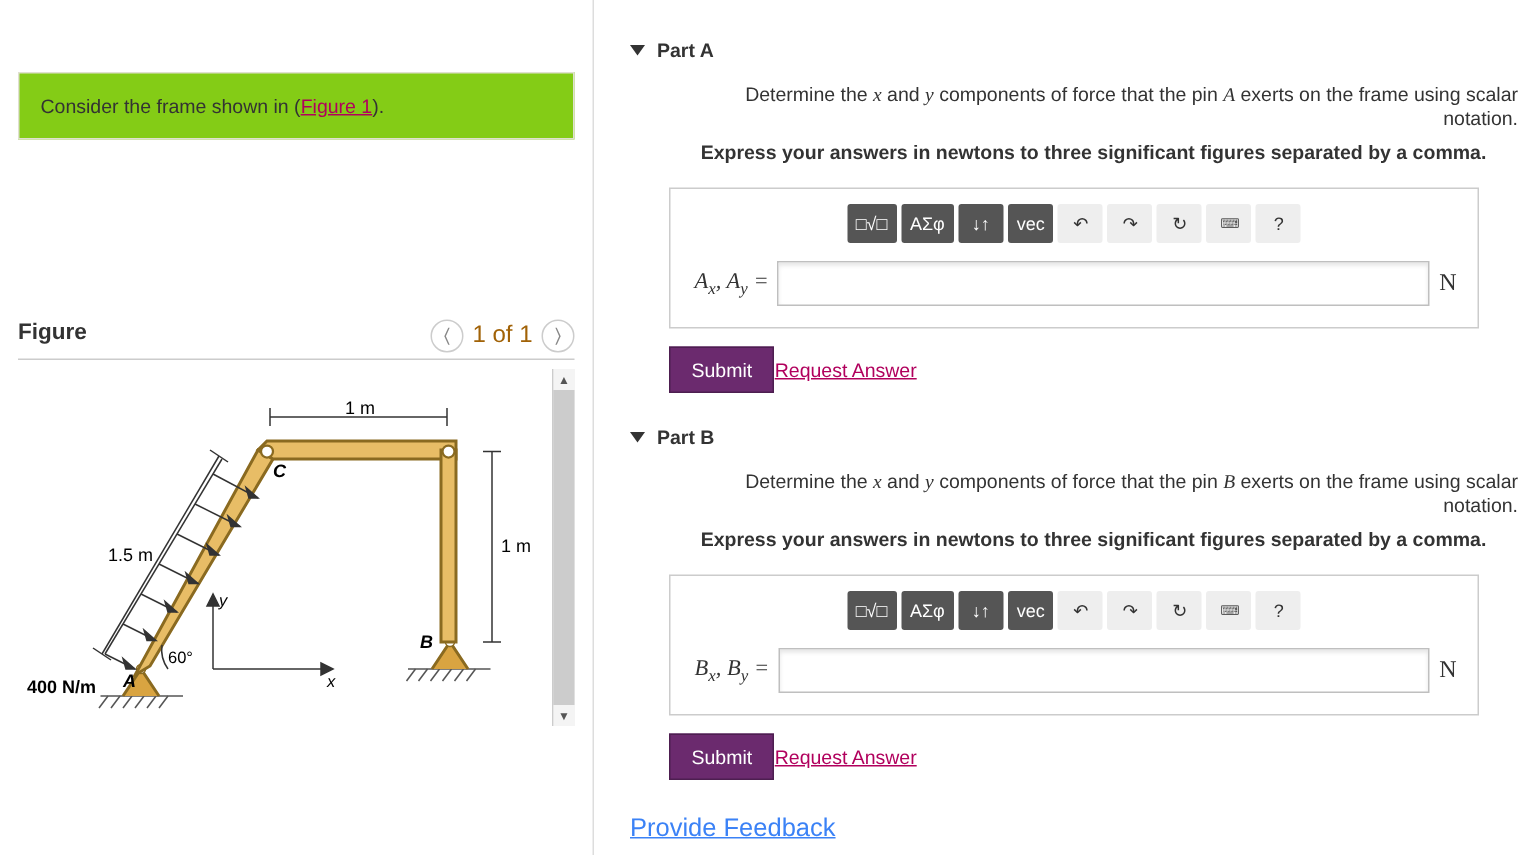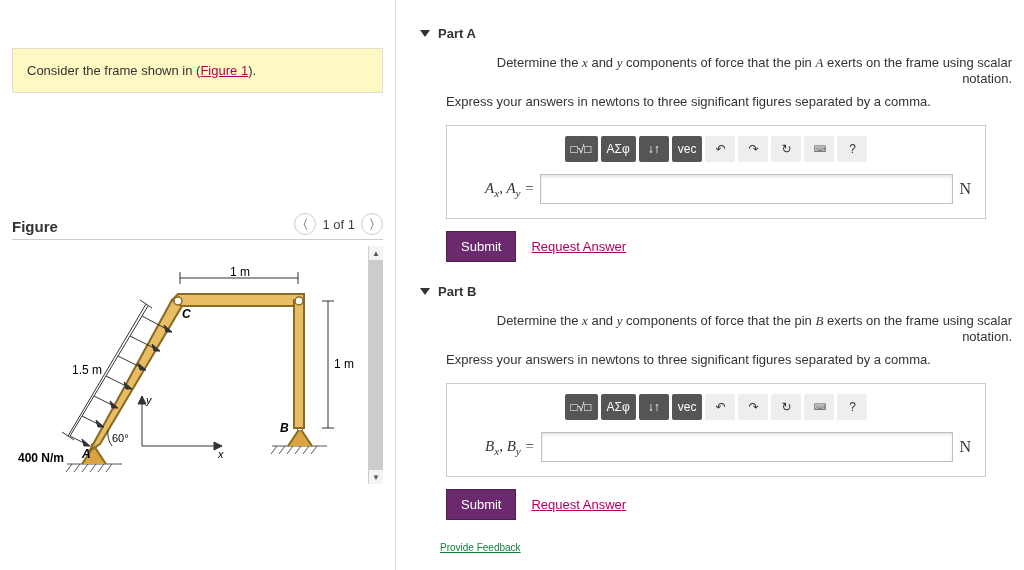--- a/index.html
+++ b/index.html
@@ -1,50 +1,50 @@
 <!DOCTYPE html>
 <html><head>
 <meta charset="utf-8">
 <style>
   * { box-sizing: border-box; margin: 0; padding: 0; }
   body { font-family: Arial, Helvetica, sans-serif; font-size: 13px; background: #fff; color: #333; }
   .container { display: flex; width: 1024px; height: 570px; }
   .left-col { width: 395px; padding: 10px 12px; }
   .right-col { flex: 1; padding: 16px 12px 10px 24px; border-left: 1px solid #ddd; }
-  .intro-box { background: #fef9c3; border: 1px solid #e0e0d0; padding: 14px 14px; margin: 38px 0 20px 0; font-size: 13px; }
+  .intro-box { background: #84cc16; border: 1px solid #e0e0d0; padding: 14px 14px; margin: 38px 0 20px 0; font-size: 13px; }
   .intro-box a { color: #b1005d; text-decoration: underline; }
-  .figure-header { display: flex; align-items: flex-end; justify-content: space-between; margin-top: 120px; margin-bottom: 4px; }
+  .figure-header { display: flex; align-items: flex-start; justify-content: space-between; margin-top: 120px; margin-bottom: 4px; }
   .figure-title { font-weight: bold; font-size: 15px; }
   .figure-nav { display: flex; align-items: center; gap: 6px; }
   .nav-btn { width: 22px; height: 22px; border: 1px solid #ccc; border-radius: 12px; background: #fff; display: flex; align-items: center; justify-content: center; cursor: pointer; color: #888; font-size: 13px; }
-  .figure-count { font-size: 13px; color: #404040; }
+  .figure-count { font-size: 16px; color: #a16207; }
   .figure-body { border-top: 1px solid #ccc; padding-top: 6px; display: flex; }
   .figure-svg { flex: 1; }
   .scrollbar { width: 15px; background: #e9e9e9; border-left: 1px solid #ccc; display: flex; flex-direction: column; align-items: center; }
   .scrollbar .arrow { height: 14px; width: 100%; background: #f4f4f4; display:flex; align-items:center; justify-content:center; font-size:8px; color:#555;}
   .scrollbar .track { flex: 1; width: 100%; background: #ccc; }
   .part-header { display: flex; align-items: center; gap: 8px; padding: 6px 0; margin-top: 4px; }
   .caret { width: 0; height: 0; border-left: 5px solid transparent; border-right: 5px solid transparent; border-top: 7px solid #333; }
   .part-title { font-weight: bold; font-size: 13px; }
   .part-body { padding: 8px 0 12px 26px; }
   .q-text { font-size: 13px; margin-bottom: 8px; text-align: right; }
-  .q-instr { font-size: 13px; font-weight: normal; margin-bottom: 16px; }
+  .q-instr { font-size: 13px; font-weight: bold; margin-bottom: 16px; text-align: center; }
   .answer-box { border: 1px solid #ccc; padding: 10px 10px 14px 10px; width: 540px; }
   .toolbar { display: flex; gap: 3px; justify-content: center; margin-bottom: 12px; }
   .tbtn { background: #555; color: #fff; border: none; height: 26px; min-width: 30px; padding: 0 6px; font-size: 12px; display:flex; align-items:center; justify-content:center; cursor:pointer; border-radius:2px;}
   .tbtn.light { background: #eee; color: #333; }
   .tbtn.keyb { background: #eee; color:#5a5a5a; font-size:9px; letter-spacing:-1px;}
-  .input-row { display: flex; align-items: center; gap: 6px; margin-left: 22px; }
+  .input-row { display: flex; align-items: center; gap: 6px; }
   .var-label { font-style: italic; font-family: 'Times New Roman', serif; font-size: 15px; white-space: nowrap; padding-left: 6px;}
   .var-input { flex: 1; height: 30px; border: 1px solid #bfbfbf; box-shadow: inset 0 2px 3px rgba(0,0,0,.1); padding: 0 6px; font-size: 14px; }
   .unit { font-family: 'Times New Roman', serif; font-size: 16px; padding-right: 4px; }
   .actions { margin-top: 12px; display: flex; align-items: center; }
   .submit-btn { background: #6b2a6e; color: #fff; border: 1px solid #4d1e50; padding: 7px 14px; font-size: 13px; cursor: pointer; }
-  .request-link { color: #b1005d; text-decoration: underline; font-size: 13px; cursor: pointer; margin-left: 15px; }
-  .feedback-link { color: #15803d; text-decoration: underline; font-size: 10px; cursor: pointer; margin-top: 10px; display: inline-block; margin-left: 20px; }
+  .request-link { color: #b1005d; text-decoration: underline; font-size: 13px; cursor: pointer; }
+  .feedback-link { color: #3b82f6; text-decoration: underline; font-size: 17px; cursor: pointer; margin-top: 10px; display: inline-block; }
   .ital { font-style: italic; font-family: 'Times New Roman', serif; }
   .sub { font-size: .75em; vertical-align: sub; }
 </style>
 </head>
 <body>
 
 <div class="container">
   <div class="left-col">
     <div class="intro-box">
       <span>Consider the frame shown in (</span><a href="#">Figure 1</a><span>).</span>

